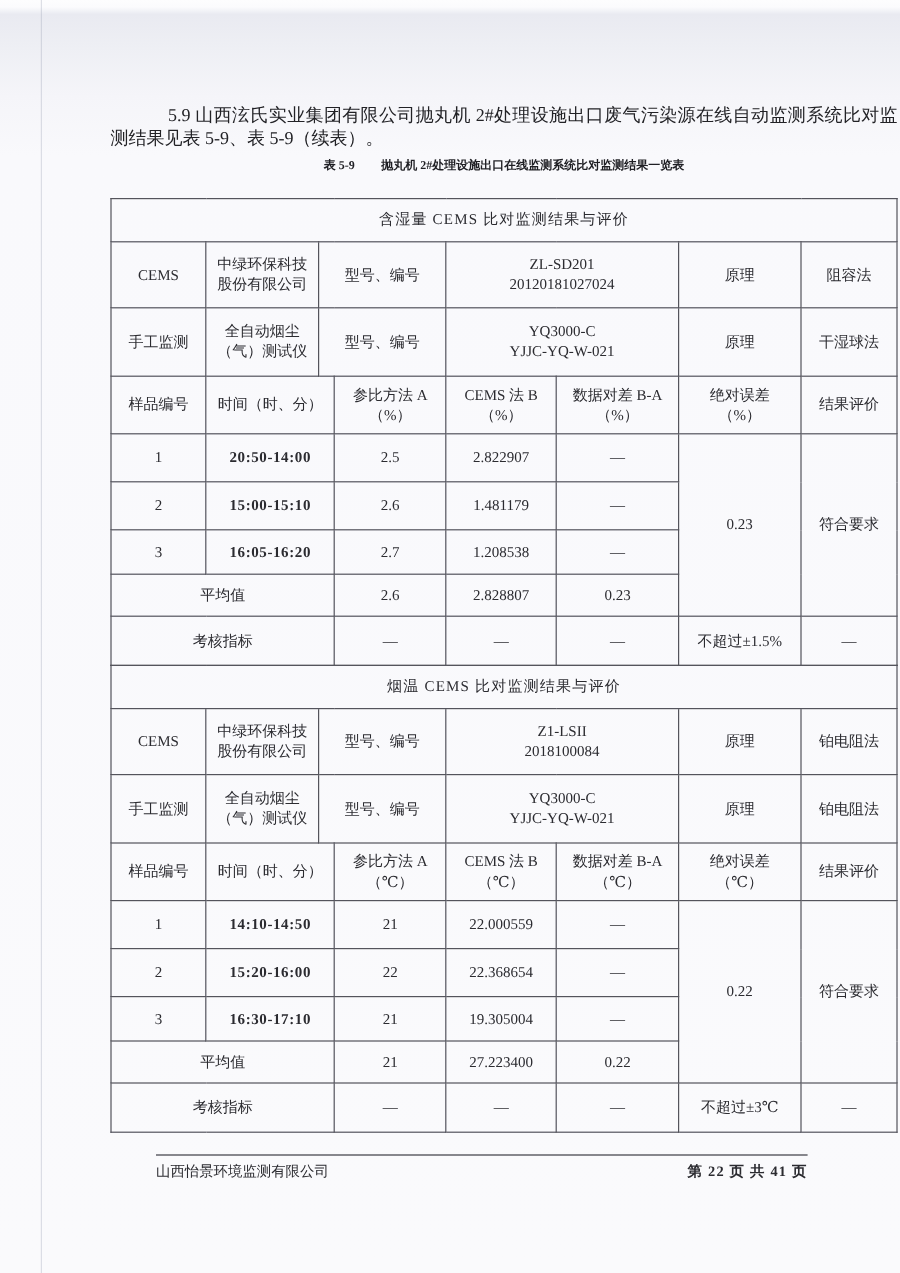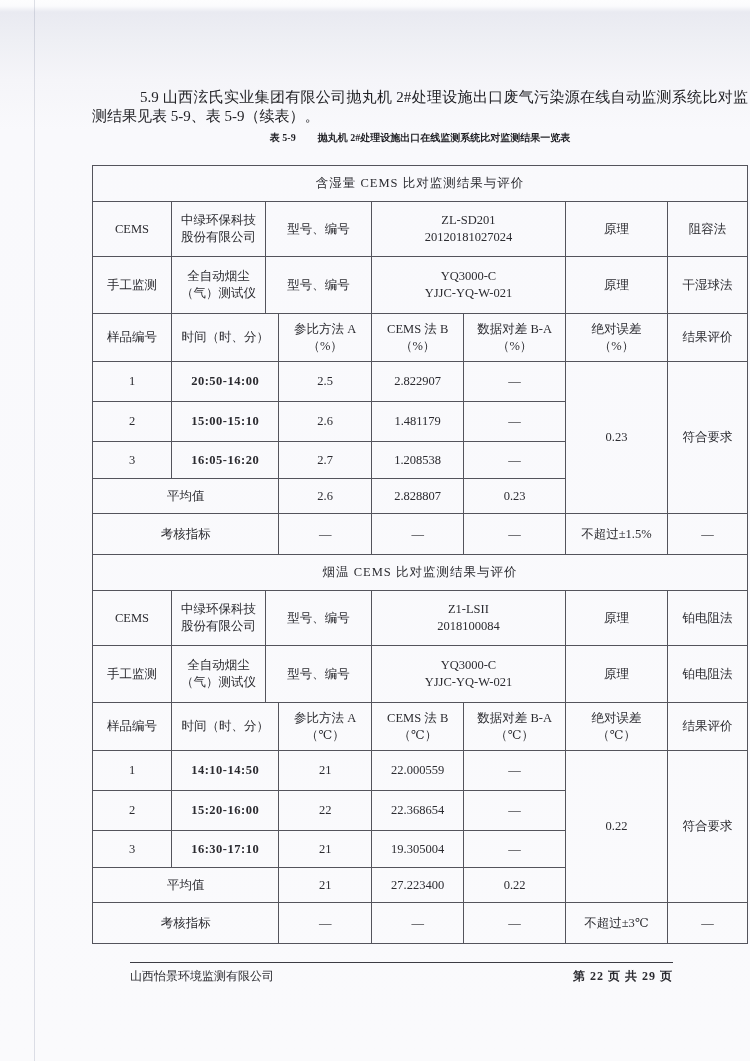--- a/index.html
+++ b/index.html
@@ -228,14 +228,14 @@
       <td>不超过±3℃</td>
       <td>—</td>
     </tr>
   </tbody>
     </table>
 
 </div>
 
 <div class="footer">
   <span>山西怡景环境监测有限公司</span>
-  <span class="pageinfo">第 22 页 共 29 页</span>
+  <span class="pageinfo">第 22 页 共 41 页</span>
 </div>
 
 </body></html>

